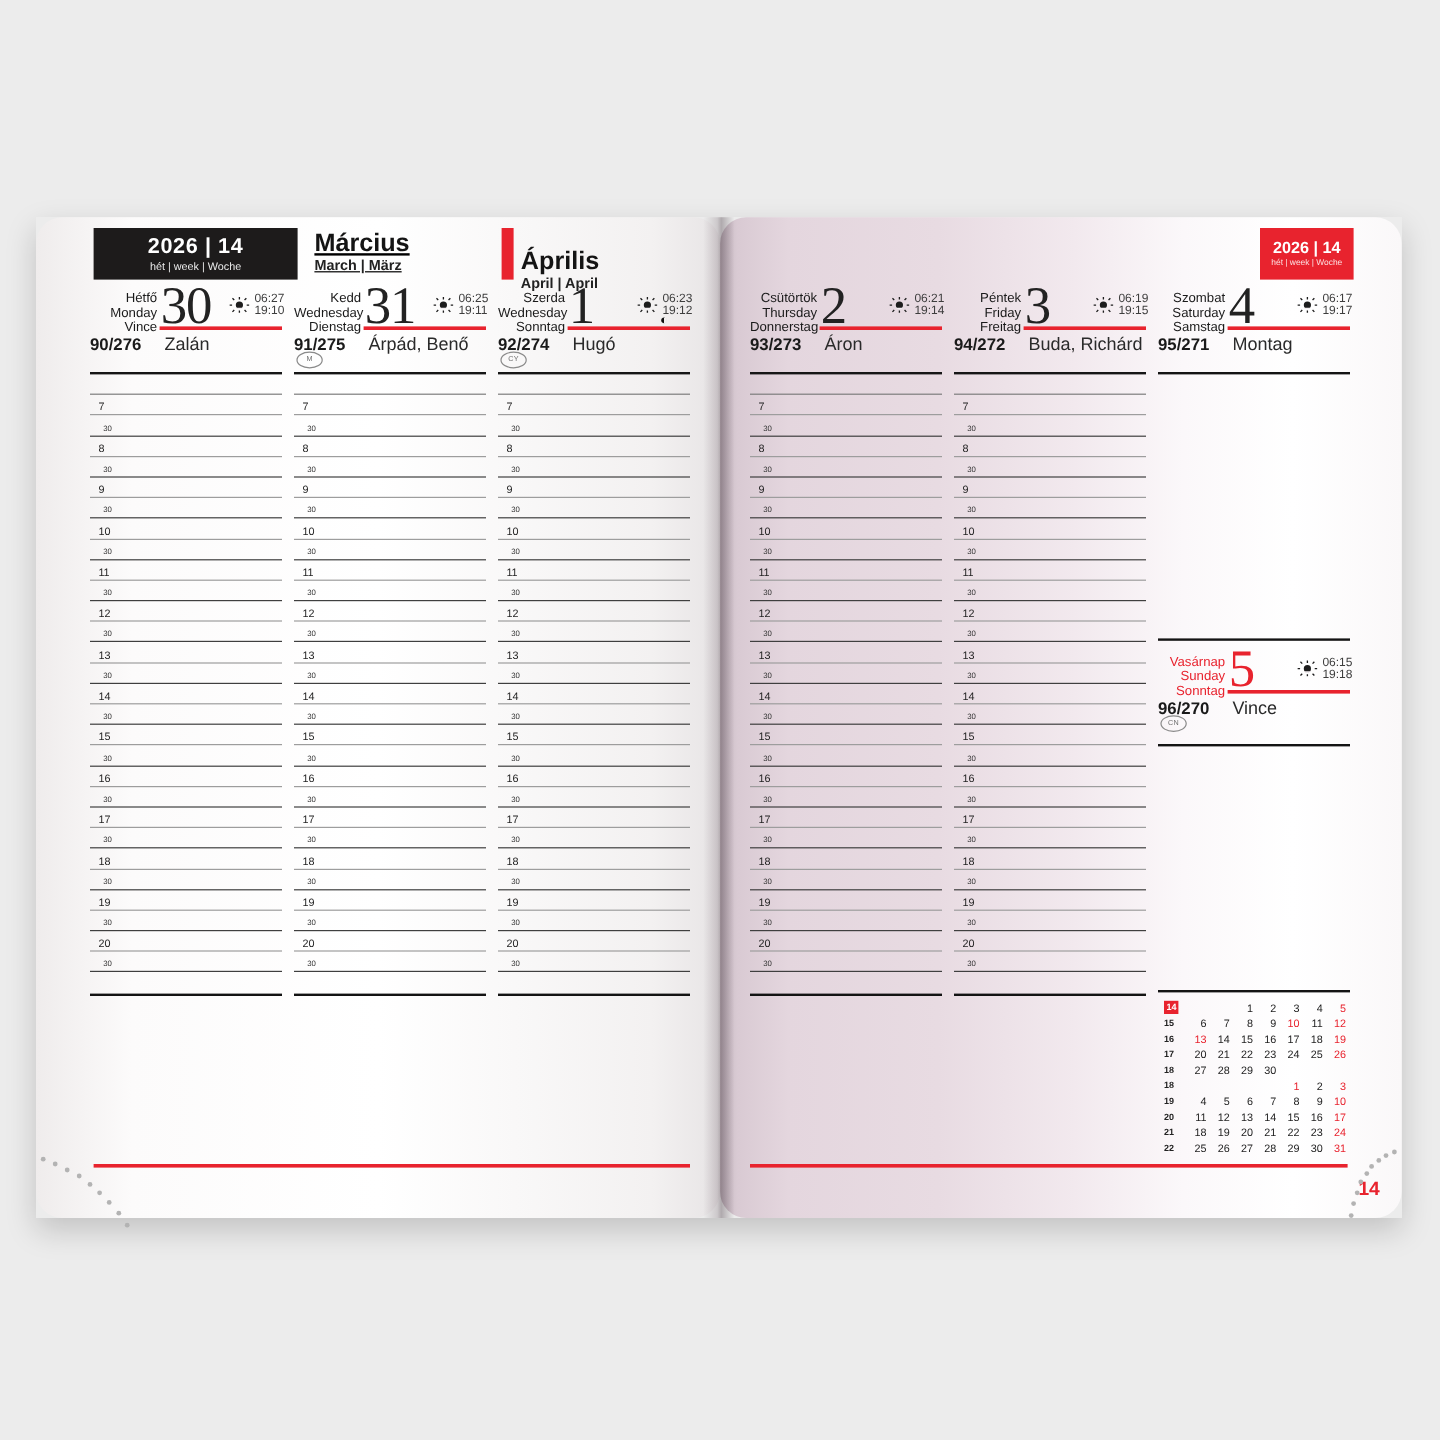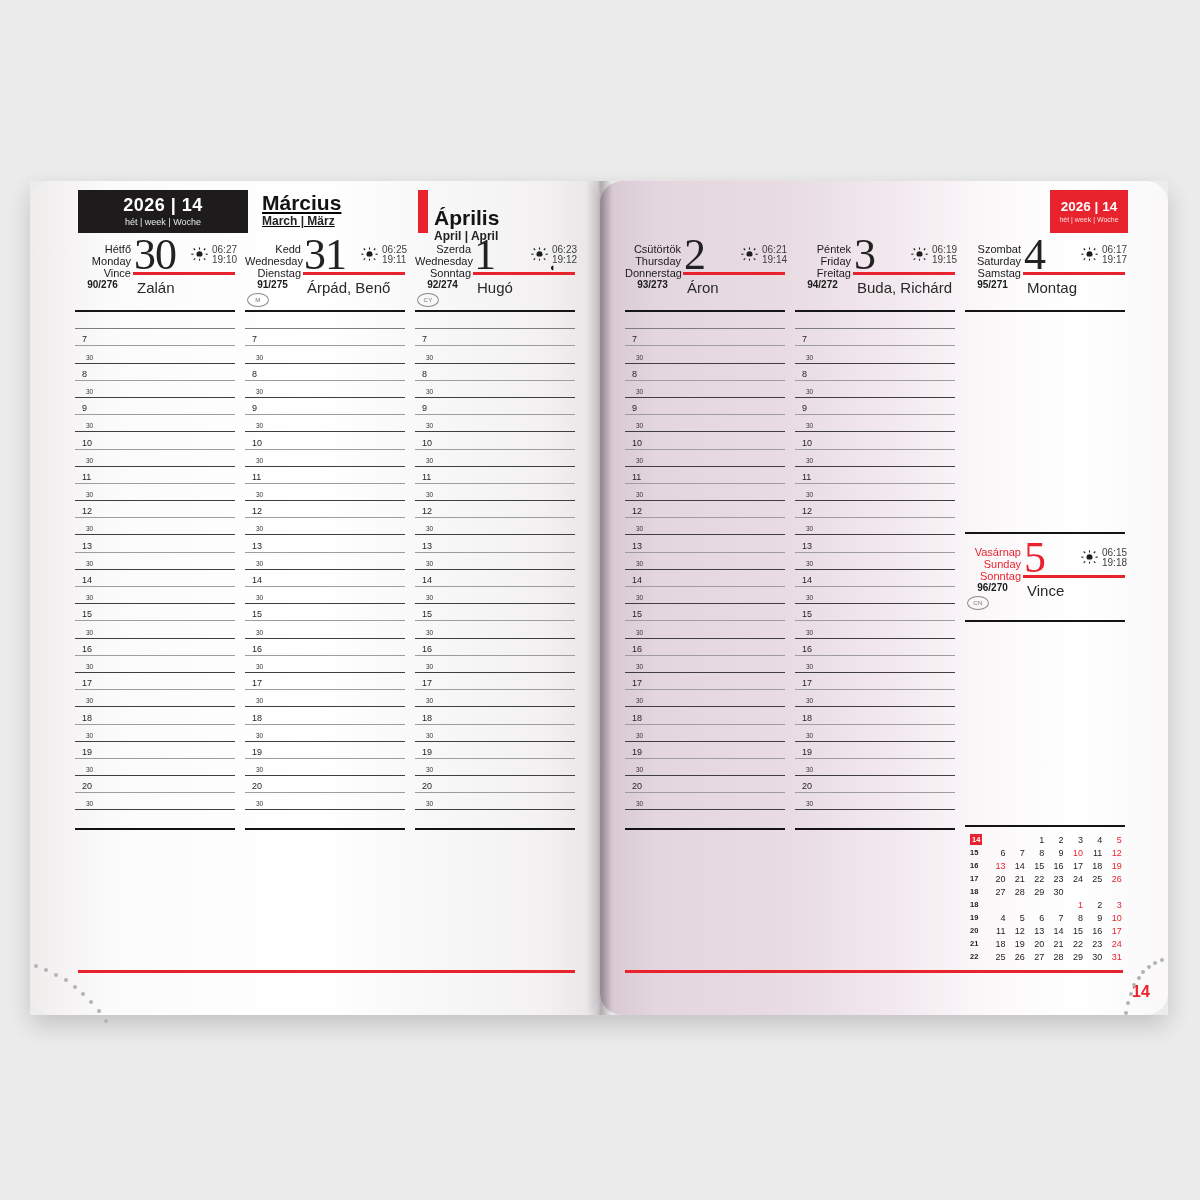--- a/index.html
+++ b/index.html
@@ -29,21 +29,21 @@
   .april-bar{position:absolute;left:388px;top:9px;width:10px;height:43px;background:var(--red);}
   
   .daycol{position:absolute;top:59px;width:160px;}
   .day-header{position:relative;height:66px;}
   .names{position:absolute;left:0;top:3px;width:56px;text-align:right;font-size:11px;font-weight:normal;line-height:12px;color:#1a1a1a;}
   .bignum{position:absolute;left:59px;top:-2px;font-family:"Liberation Serif","DejaVu Serif",serif;font-size:44px;line-height:34px;font-weight:400;color:#222;letter-spacing:-1px;}
   .sun{position:absolute;left:116px;top:7px;width:17px;height:14px;}
   .times{position:absolute;left:137px;top:5px;font-size:10px;line-height:9.5px;color:#3d3d3d;}
   .moon{position:absolute;left:135px;top:22px;font-size:11px;color:#111;line-height:11px;}
   .redline{position:absolute;left:58px;right:0;top:32px;height:3px;background:var(--red);}
-  .ordinal{position:absolute;left:0;top:39px;width:55px;text-align:center;font-size:10px;font-weight:bold;color:#1a1a1a;}
+  .ordinal{position:absolute;left:0;top:39px;width:55px;text-align:left;font-size:14px;font-weight:bold;color:#1a1a1a;}
   .nameday{position:absolute;left:62px;top:39px;font-size:15px;color:#2a2a2a;white-space:nowrap;}
   .marker{position:absolute;left:2px;top:53px;width:20px;height:12px;border:1px solid #8a8a8a;border-radius:50%;
     display:flex;align-items:center;justify-content:center;color:#6f6f6f;font-size:6px;letter-spacing:.3px;}
   .red-day .names,.red-day .bignum{color:var(--red);}
   
   .sched{position:absolute;left:0;top:70px;width:160px;border-top:2px solid #161616;border-bottom:2.5px solid #131313;
     display:grid;grid-auto-rows:17.2px;}
   .row{position:relative;}
   .r-first{border-bottom:1px solid #7d7d7d;}
   .r-hour{border-bottom:1px solid #9d9d9d;}

